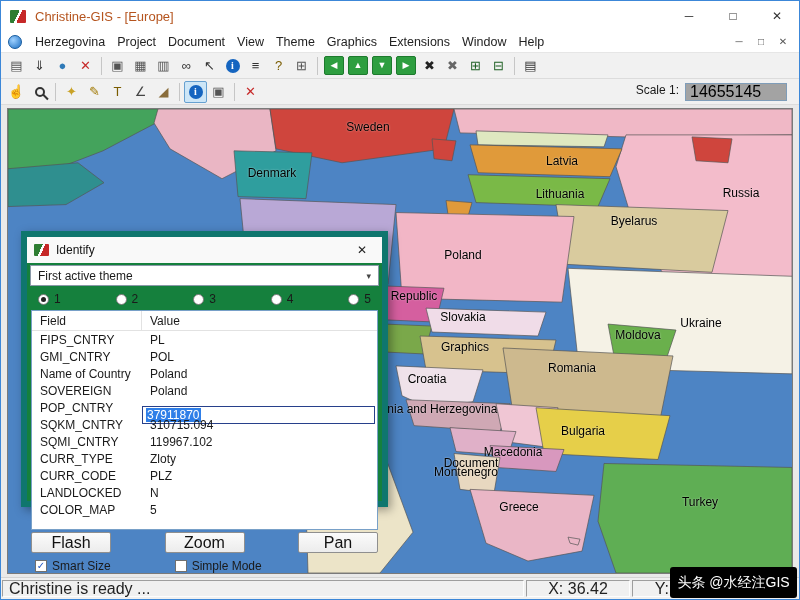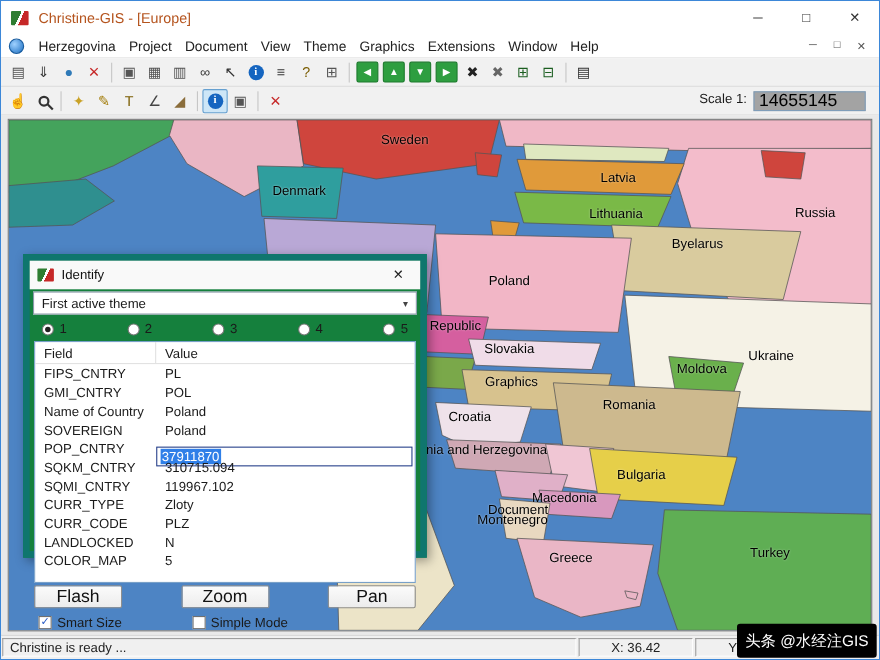--- a/index.html
+++ b/index.html
@@ -69,21 +69,21 @@
   .sel { background:#2f7fe8; color:#fff; padding:0 1px; }
   .dlg-buttons { position:absolute; left:4px; right:4px; top:295px; height:22px; display:flex; justify-content:space-between; }
   .dlg-btn { width:80px; height:21px; background:linear-gradient(#fbfbfb,#ececec); border:1px solid #8f8f8f;
     border-radius:2px; font-size:16px; font-family:inherit; color:#111; }
   .dlg-options { position:absolute; left:8px; top:321px; height:15px; display:flex; gap:64px; align-items:center; }
   .chk-item { display:flex; align-items:center; gap:5px; }
   .chk { width:12px; height:12px; border:1px solid #707070; background:#fff; display:flex; align-items:center;
     justify-content:center; font-size:10px; color:#2458c4; line-height:1; }
   
   .statusbar { position:absolute; left:0; right:0; bottom:0; height:22px; background:#f0f0f0; display:flex;
-    border-top:1px solid #d4d4d4; font-size:12px; color:#222; }
+    border-top:1px solid #d4d4d4; font-size:16px; color:#222; }
   .sb-sec { margin:2px 1px; border:1px solid; border-color:#9e9e9e #fdfdfd #fdfdfd #9e9e9e; display:flex; align-items:center; padding:0 6px; }
   .sb-msg { flex:1; }
   .sb-x { width:104px; justify-content:center; }
   .sb-y { width:104px; justify-content:center; }
   .sb-grip { width:62px; border:none; }
   .watermark { position:absolute; right:2px; bottom:1px; width:127px; height:31px; background:#000; color:#fff;
     display:flex; align-items:center; justify-content:center; font-size:14px; z-index:30; border-radius:3px; }
 </style>
 </head>
 <body>

